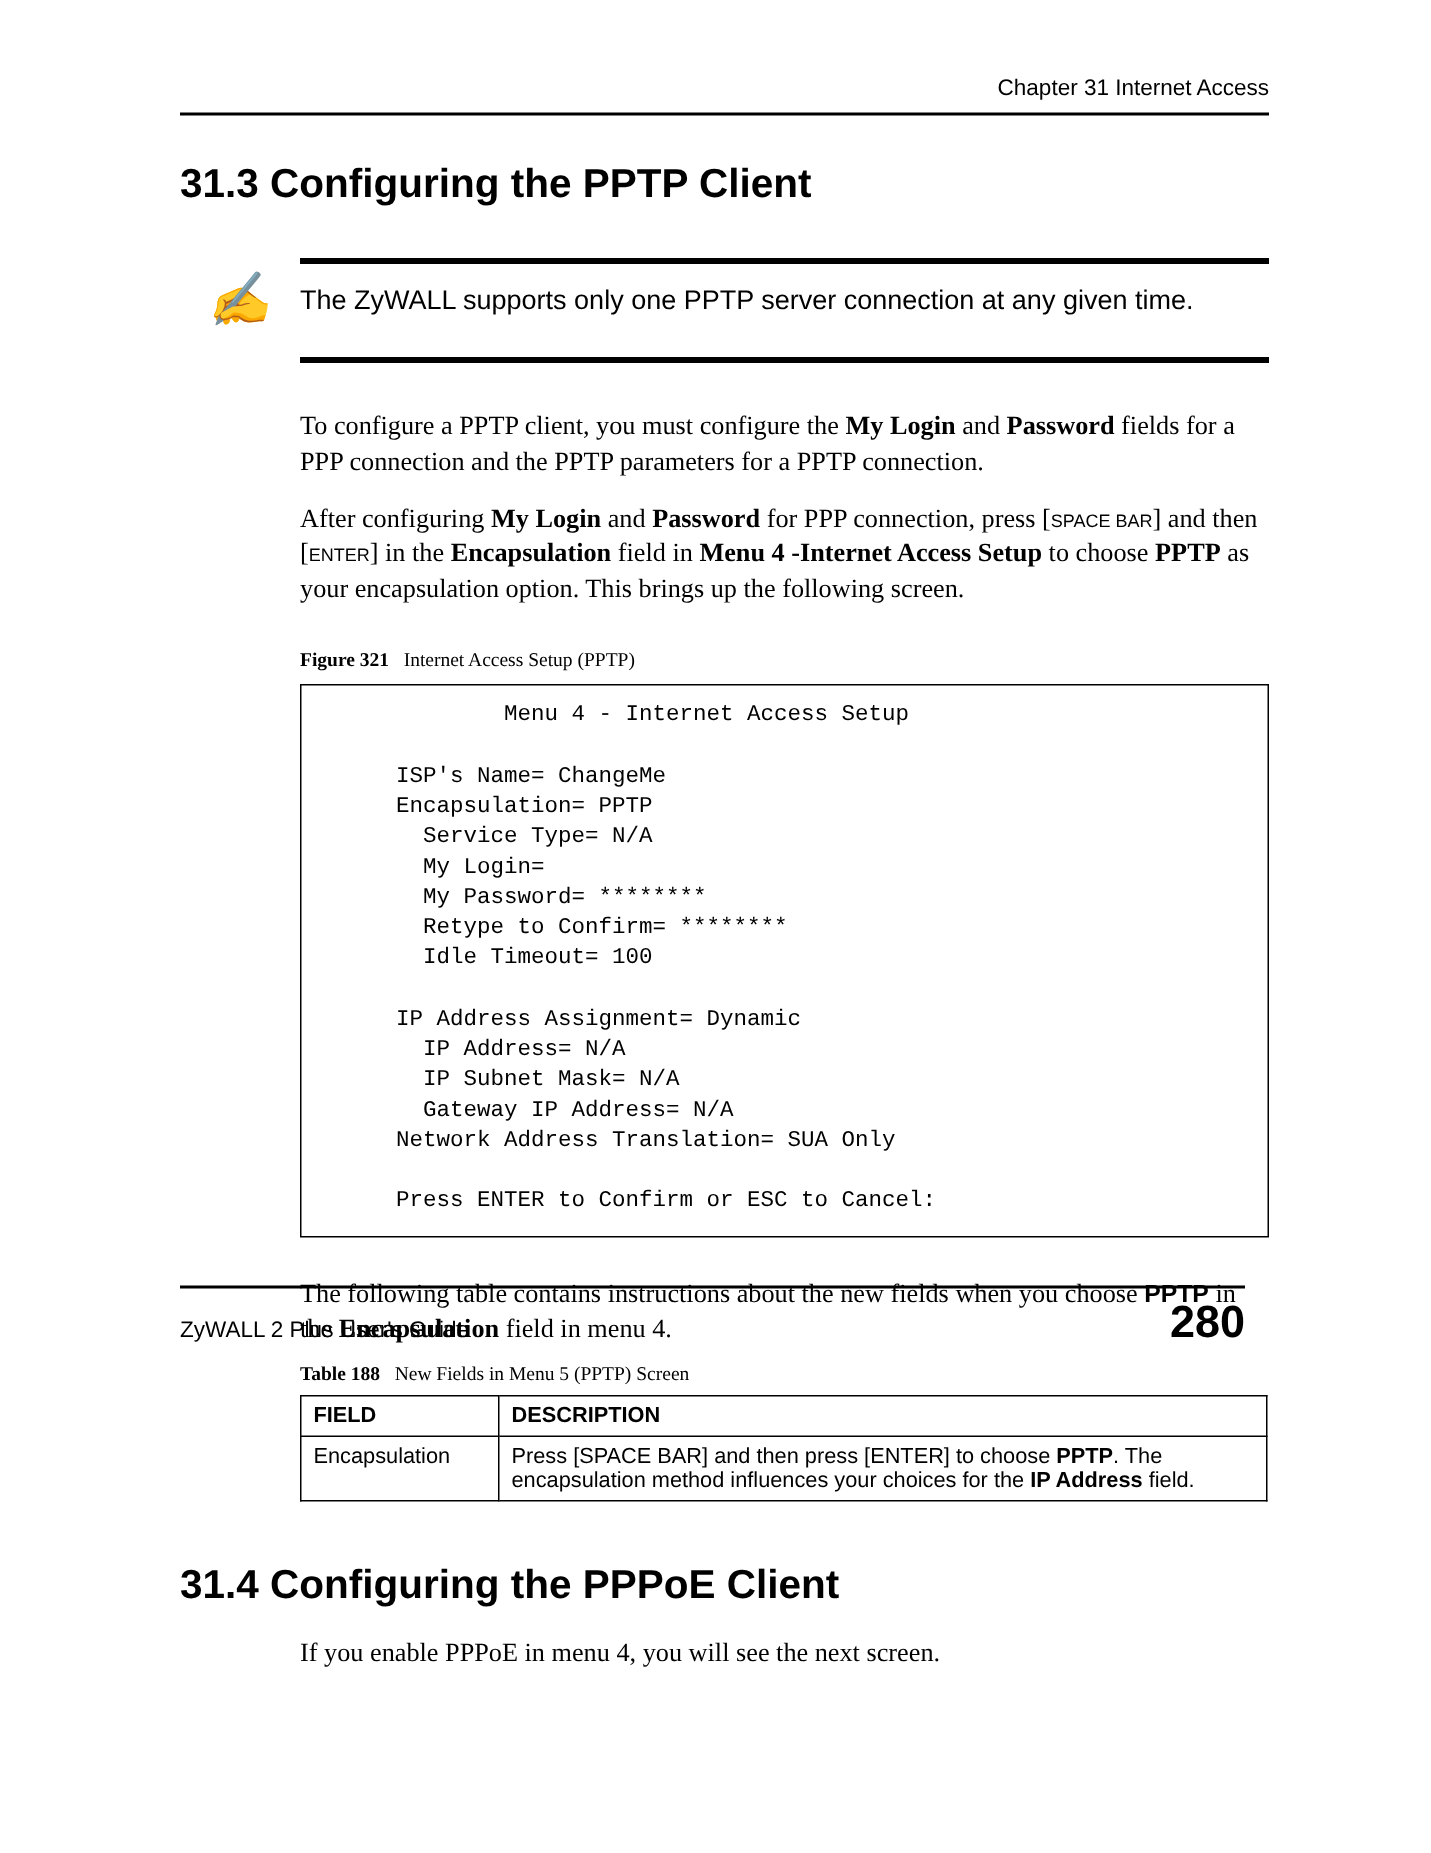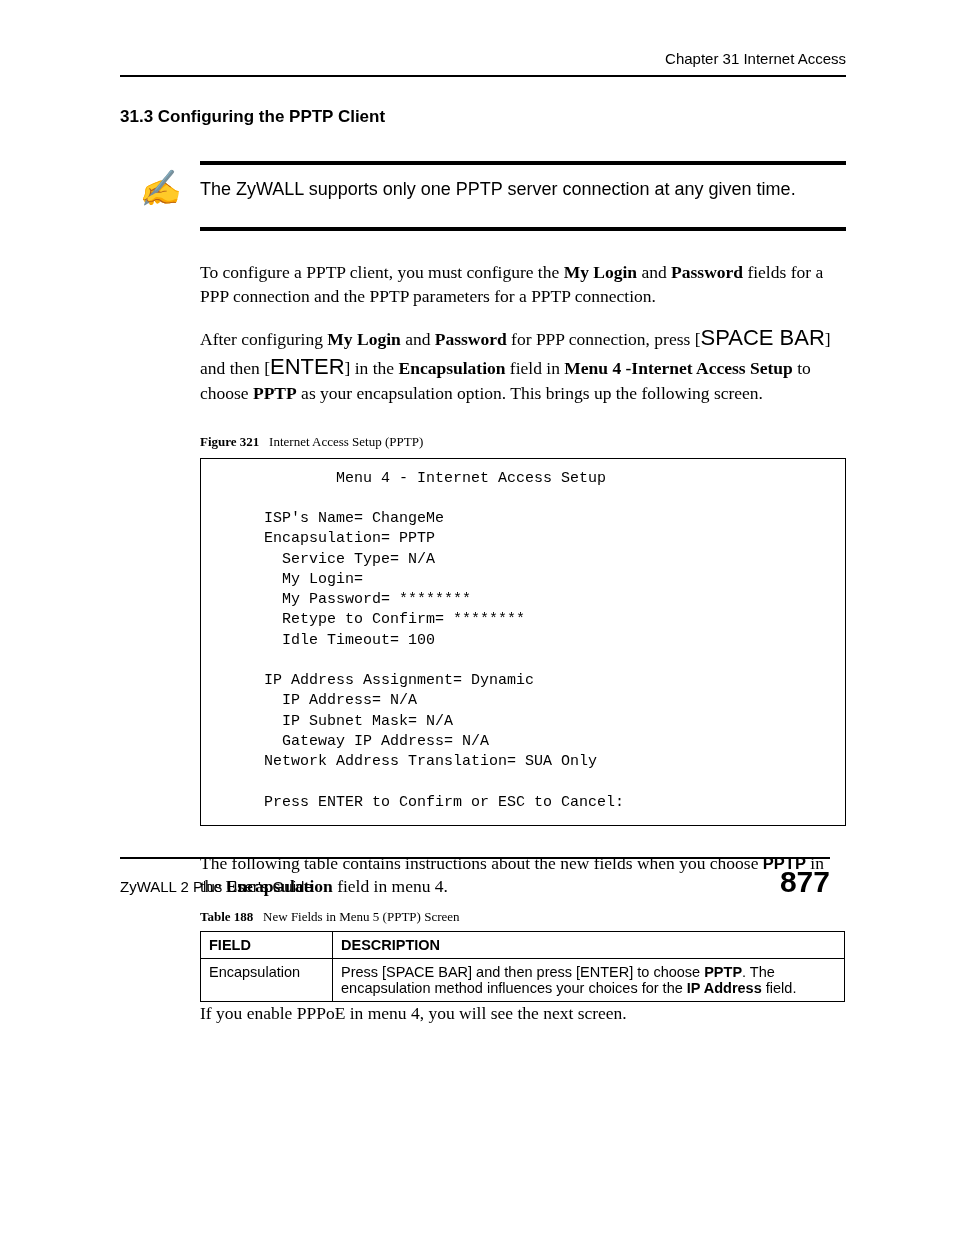--- a/index.html
+++ b/index.html
@@ -27,21 +27,21 @@
     text-align: right;
     margin-bottom: 8px;
   }
   .hr-top {
     border: none;
     border-top: 2px solid #000;
     margin: 0 0 30px 0;
   }
   .section-heading {
     font-family: Arial, Helvetica, sans-serif;
-    font-size: 17px;
+    font-size: 27px;
     font-weight: bold;
     margin: 0 0 34px 0;
   }
   .note-block {
     position: relative;
     margin: 0 0 0 0;
     padding: 0 0 0 80px;
   }
   .note-icon {
     position: absolute;
@@ -120,21 +120,21 @@
     align-items: baseline;
     font-family: Arial, Helvetica, sans-serif;
   }
   .footer-left {
     font-size: 15px;
   }
   .footer-right {
     font-size: 30px;
     font-weight: bold;
   }
-  .sans-key { font-family: Arial, Helvetica, sans-serif; font-size: 22px; }
+  .sans-key { font-family: Arial, Helvetica, sans-serif; font-size: 12px; }
 </style>
 </head>
 <body>
 
 <div class="page">
 
   <div class="header-right">Chapter 31 Internet Access</div>
   <hr class="hr-top">
 
   <h2 class="section-heading">31.3  Configuring the PPTP Client</h2>
@@ -192,24 +192,25 @@
     </tr>
     <tr>
       <td>Encapsulation</td>
       <td>
         <span>Press [SPACE BAR] and then press [ENTER] to choose </span><b>PPTP</b><span>. The encapsulation method influences your choices for the </span><b>IP Address</b><span> field.</span>
       </td>
     </tr>
   </tbody>
     </table>
 
+  <h2 class="section-heading" style="margin-top:40px;margin-bottom:18px">31.4  Configuring the PPPoE Client</h2>
 
   <p class="body-para" style="margin-top:0">If you enable PPPoE in menu 4, you will see the next screen.</p>
 
   <div class="footer">
     <hr class="footer-rule">
     <div class="footer-line">
       <span class="footer-left">ZyWALL 2 Plus User's Guide</span>
-      <span class="footer-right">877</span>
+      <span class="footer-right">280</span>
     </div>
   </div>
 
 </div>
 
 </body></html>

